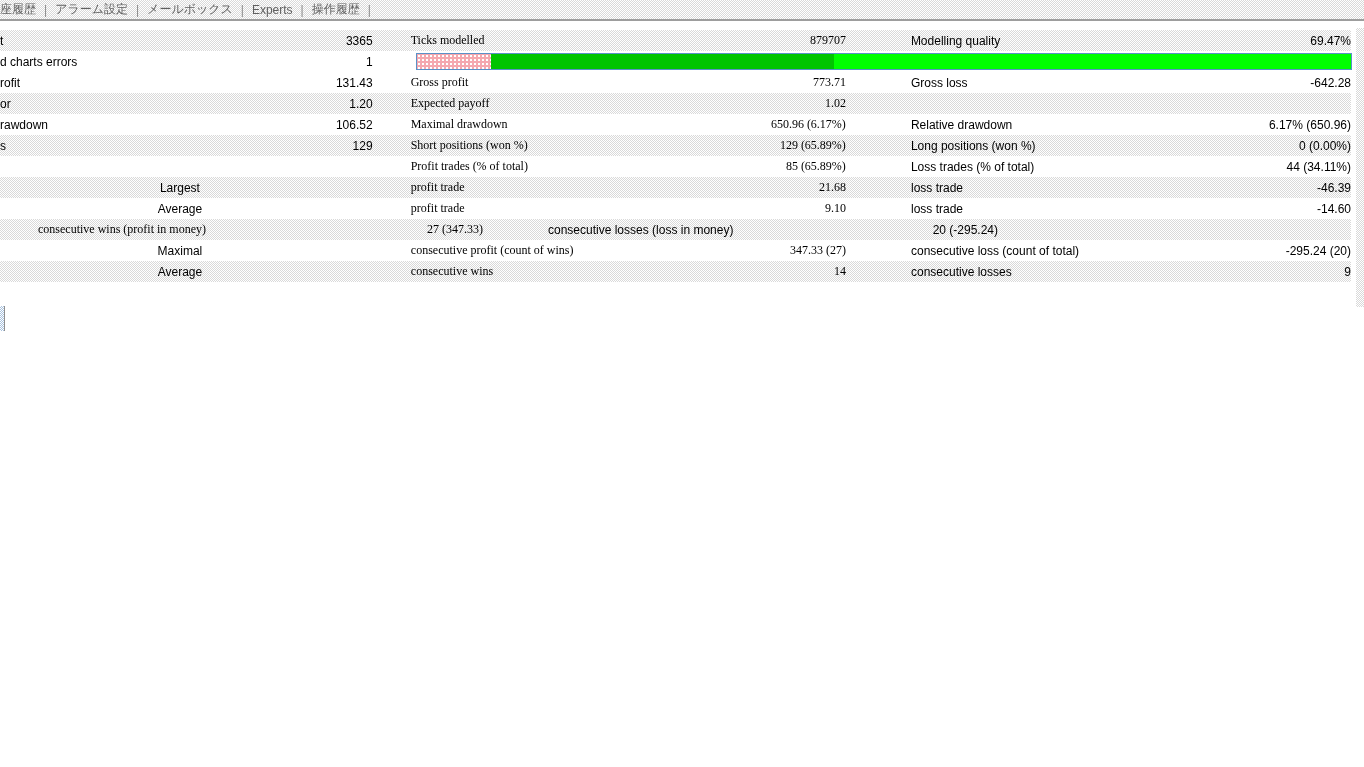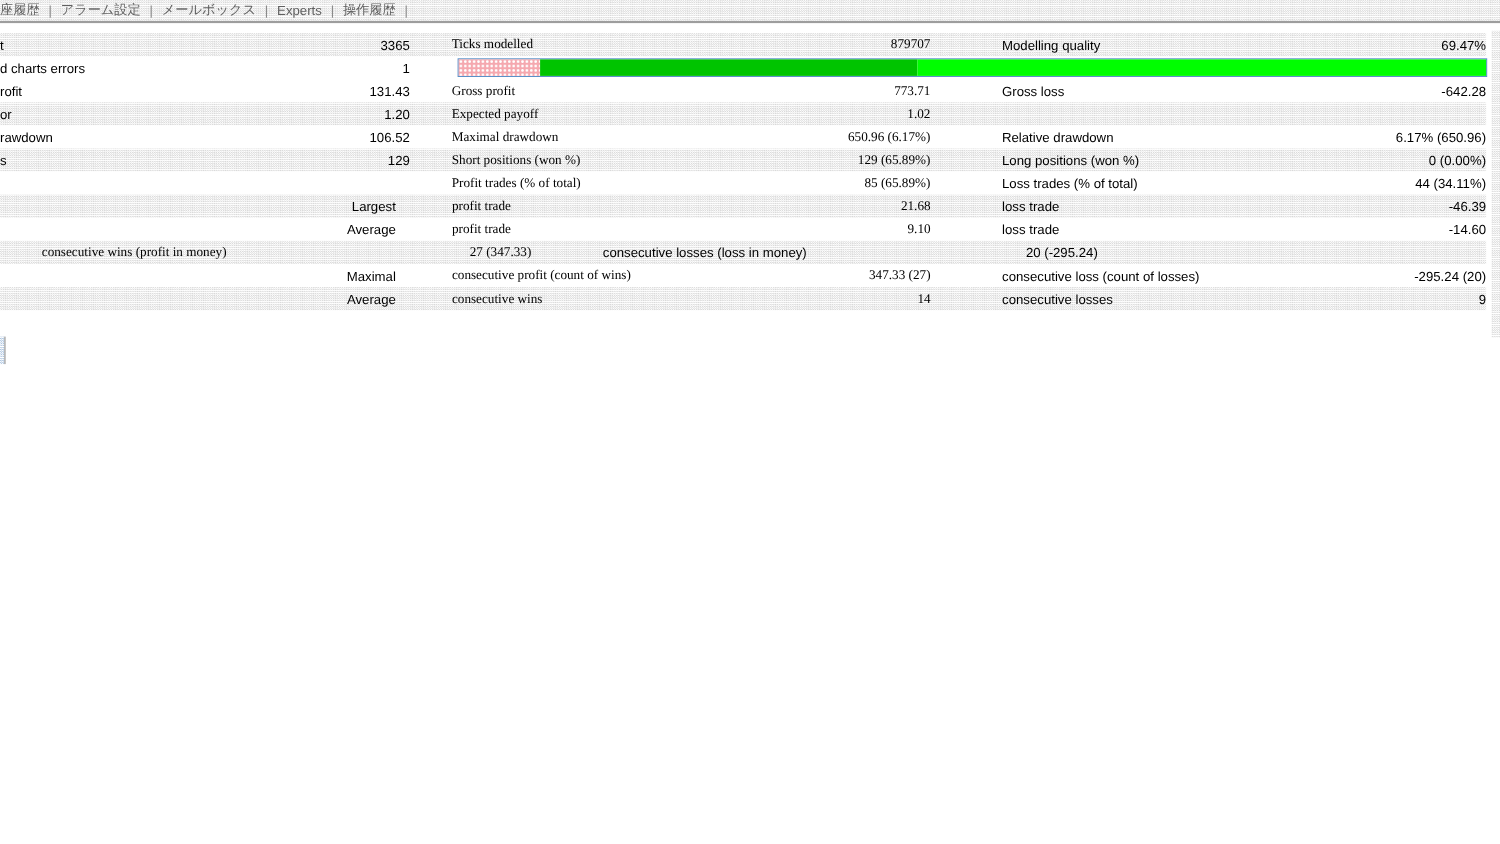--- a/index.html
+++ b/index.html
@@ -31,21 +31,21 @@
     color: #5f5f5f;
   }
   .tab { margin: 0 8px; cursor: default; }
   .tab.clip-left { margin-left: -12px; }
   .tabsep { color: #8a8a8a; }
 
   
   .report { position: absolute; top: 30px; left: 0; width: 1351px; }
   .row { display: flex; height: 21px; align-items: center; position: relative; }
   .cell-a { width: 381px; display: flex; justify-content: space-between; align-items: center; }
-  .cell-a.ralign { justify-content: flex-end; padding-right: 13px; }
+  .cell-a.ralign { justify-content: center; padding-right: 13px; }
   .gap1 { width: 36px; flex: none; }
   .cell-b { width: 447px; padding-left: 2px; display: flex; justify-content: space-between; align-items: center; font-family: Liberation Serif, serif; }
   .gap2 { width: 33px; flex: none; }
   .cell-c { width: 454px; padding-left: 4px; display: flex; justify-content: space-between; align-items: center; margin-left: 28px; }
   .lbl { white-space: nowrap; }
   .val { white-space: nowrap; text-align: right; }
 
   
   .qbar {
     position: absolute; left: 416px; top: 2px;
@@ -239,21 +239,21 @@
         <div class="cell-a ralign">
           <span class="lbl">Maximal</span>
         </div>
         <div class="gap1"></div>
         <div class="cell-b">
           <span class="lbl">consecutive profit (count of wins)</span>
           <span class="val">347.33 (27)</span>
         </div>
         <div class="gap2"></div>
         <div class="cell-c">
-          <span class="lbl">consecutive loss (count of losses)</span>
+          <span class="lbl">consecutive loss (count of total)</span>
           <span class="val">-295.24 (20)</span>
         </div>
       </div>
       <div class="row checker">
         <div class="cell-a ralign">
           <span class="lbl">Average</span>
         </div>
         <div class="gap1"></div>
         <div class="cell-b">
           <span class="lbl">consecutive wins</span>

